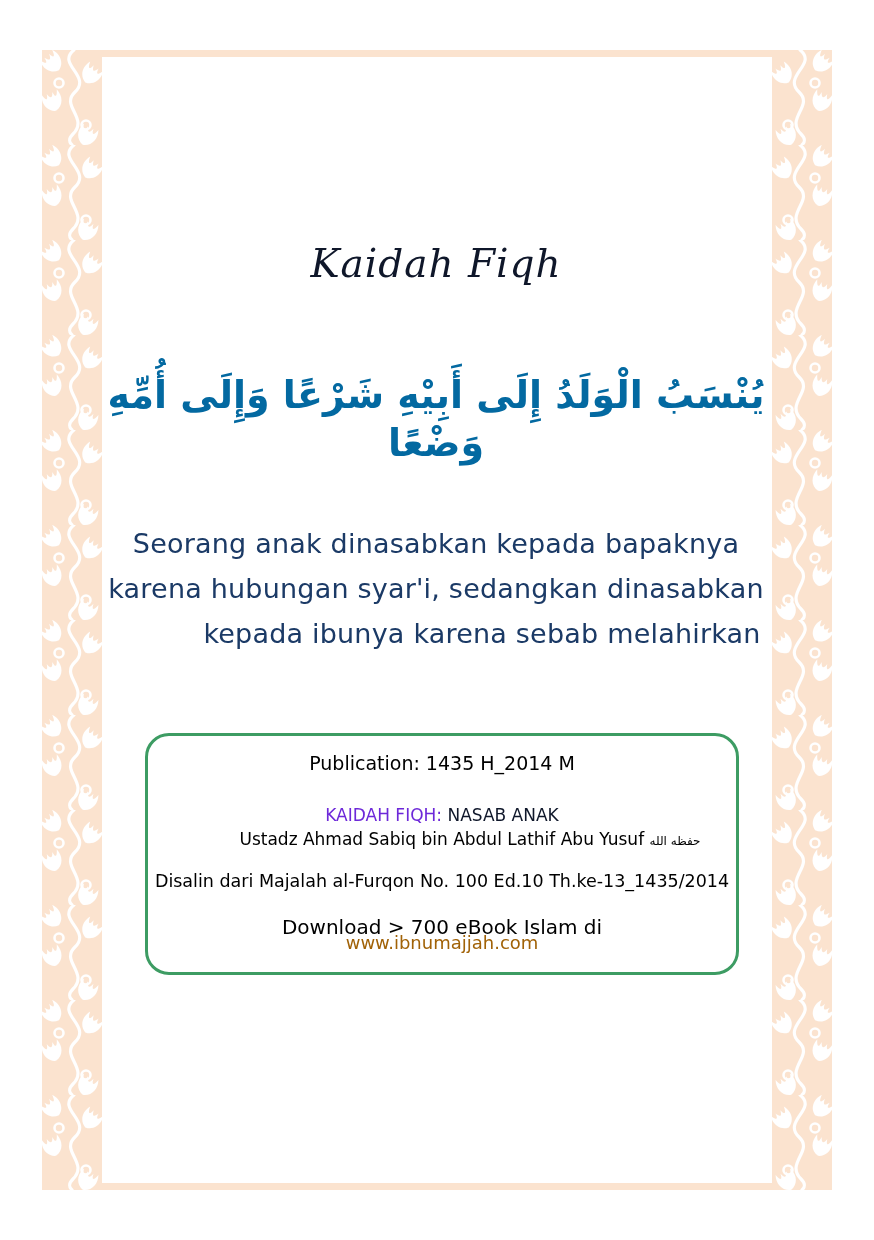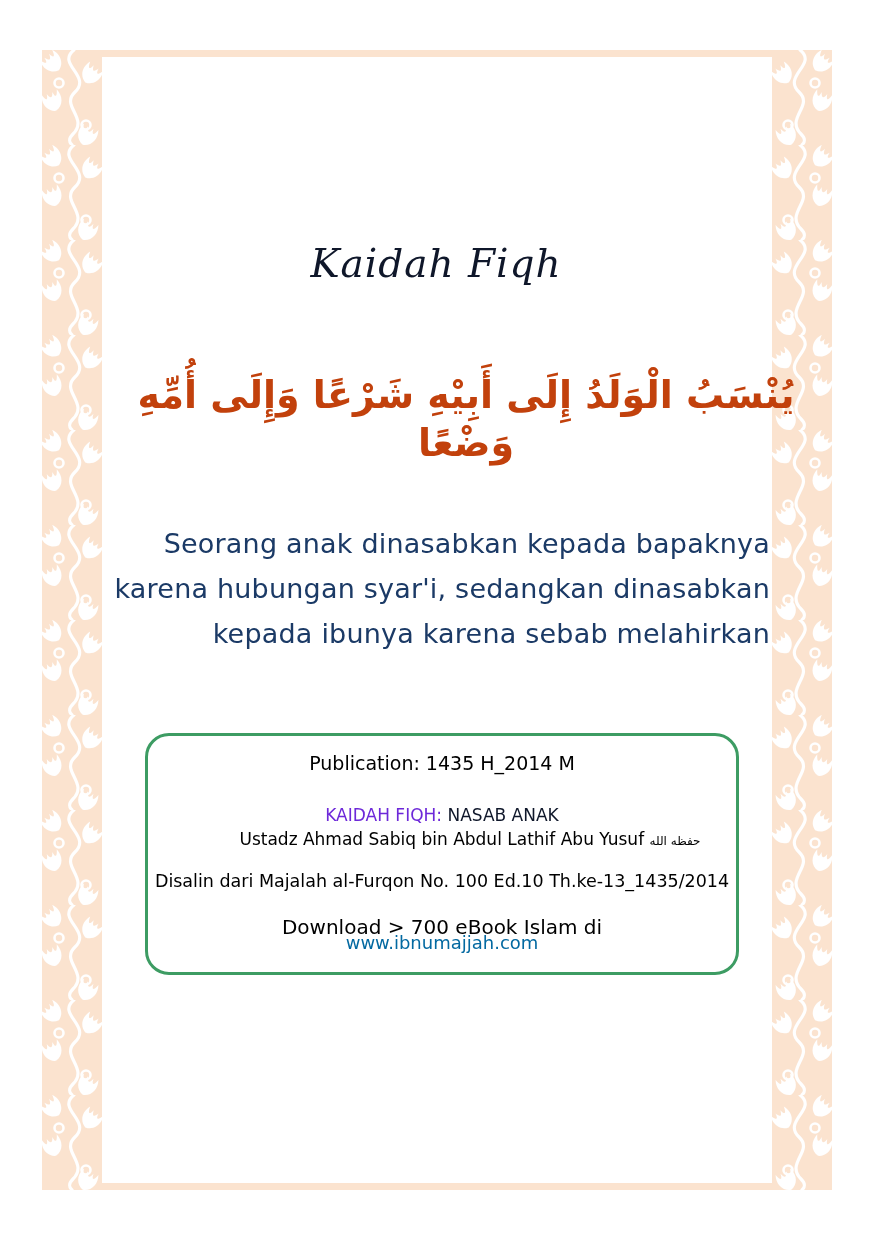--- a/index.html
+++ b/index.html
@@ -17,41 +17,40 @@
   
   .center-col{position:absolute;left:102px;width:668px;text-align:center;}
   .doc-title{
     top:241px;
     font-family:"DejaVu Serif","Liberation Serif",serif;
     font-style:italic;font-size:39px;color:#0f172a;letter-spacing:1px;
   }
   .arabic-maxim{
     top:372px;
     direction:rtl;unicode-bidi:bidi-override;
-    font-size:38px;font-weight:700;color:#c2410c;line-height:1.25;
+    font-size:38px;font-weight:700;color:#0369a1;line-height:1.25;
     font-family:"DejaVu Sans","Liberation Sans",sans-serif;
-    margin-left:30px;
   }
-  .tr-line{font-size:27px;color:#1b3a66;letter-spacing:0.2px;text-align:right;}
-  .tr-1{top:528px;} .tr-2{top:573px;} .tr-3{top:618px;}
+  .tr-line{font-size:27px;color:#1b3a66;letter-spacing:0.2px;}
+  .tr-1{top:528px;} .tr-2{top:573px;} .tr-3{top:618px;padding-left:46px;}
   
   .info-box{
     position:absolute;left:145px;top:733px;width:588px;height:236px;
     border:3px solid #3d9c63;border-radius:24px;background:#ffffff;
   }
   .box-line{position:absolute;left:0;width:100%;text-align:center;white-space:nowrap;color:#000000;}
   .bl-publication{top:16px;font-size:19px;}
   .bl-series{top:69px;font-size:17px;}
   .series-label{color:#6d28d9;}
   .series-topic{color:#0f172a;}
   .bl-author{top:93px;font-size:17px;padding-left:28px;}
   .author-honorific{font-size:12px;direction:rtl;unicode-bidi:bidi-override;}
   .bl-source{top:135px;font-size:17.5px;}
   .bl-download{top:179px;font-size:20px;}
-  .bl-website{top:196px;font-size:18px;color:#0369a1;cursor:pointer;}
+  .bl-website{top:196px;font-size:18px;color:#a16207;cursor:pointer;}
 </style>
 </head>
 <body>
 
 <div class="page">
 
   <div class="band band-top"></div>
   <div class="band band-bottom"></div>
 
   <svg class="ornament ornament-left" width="60" height="1140" xmlns="http://www.w3.org/2000/svg">

